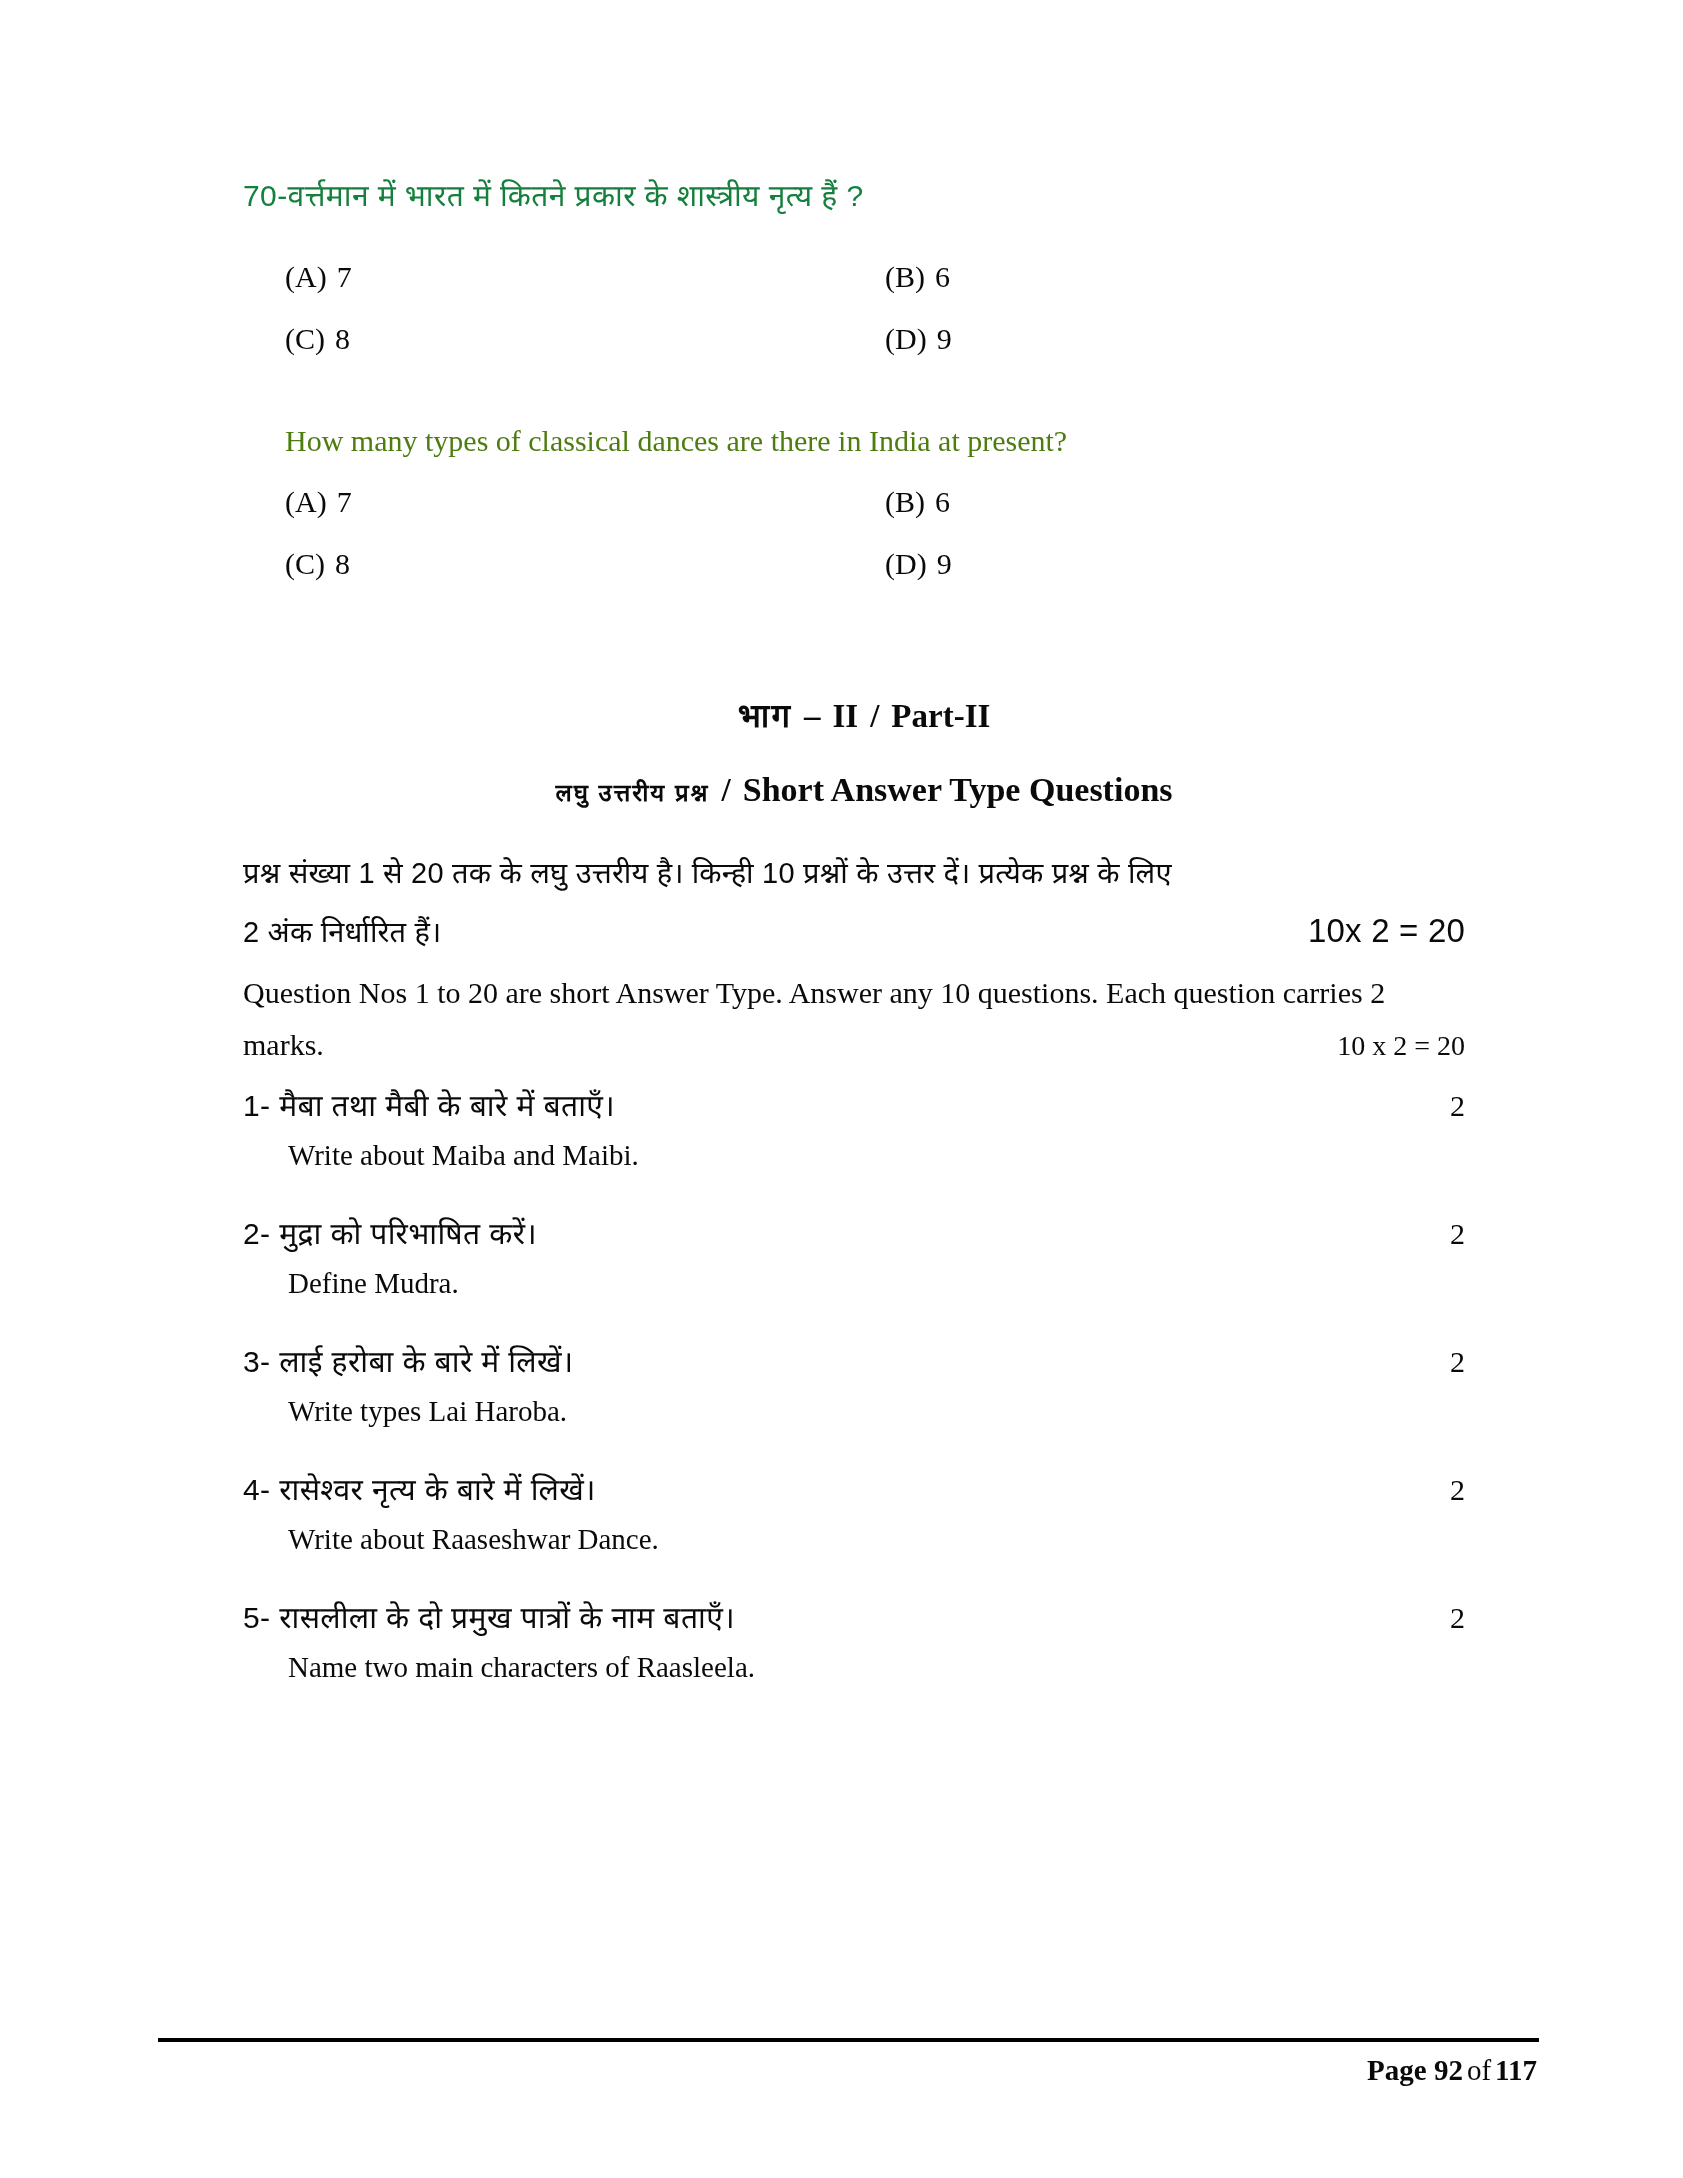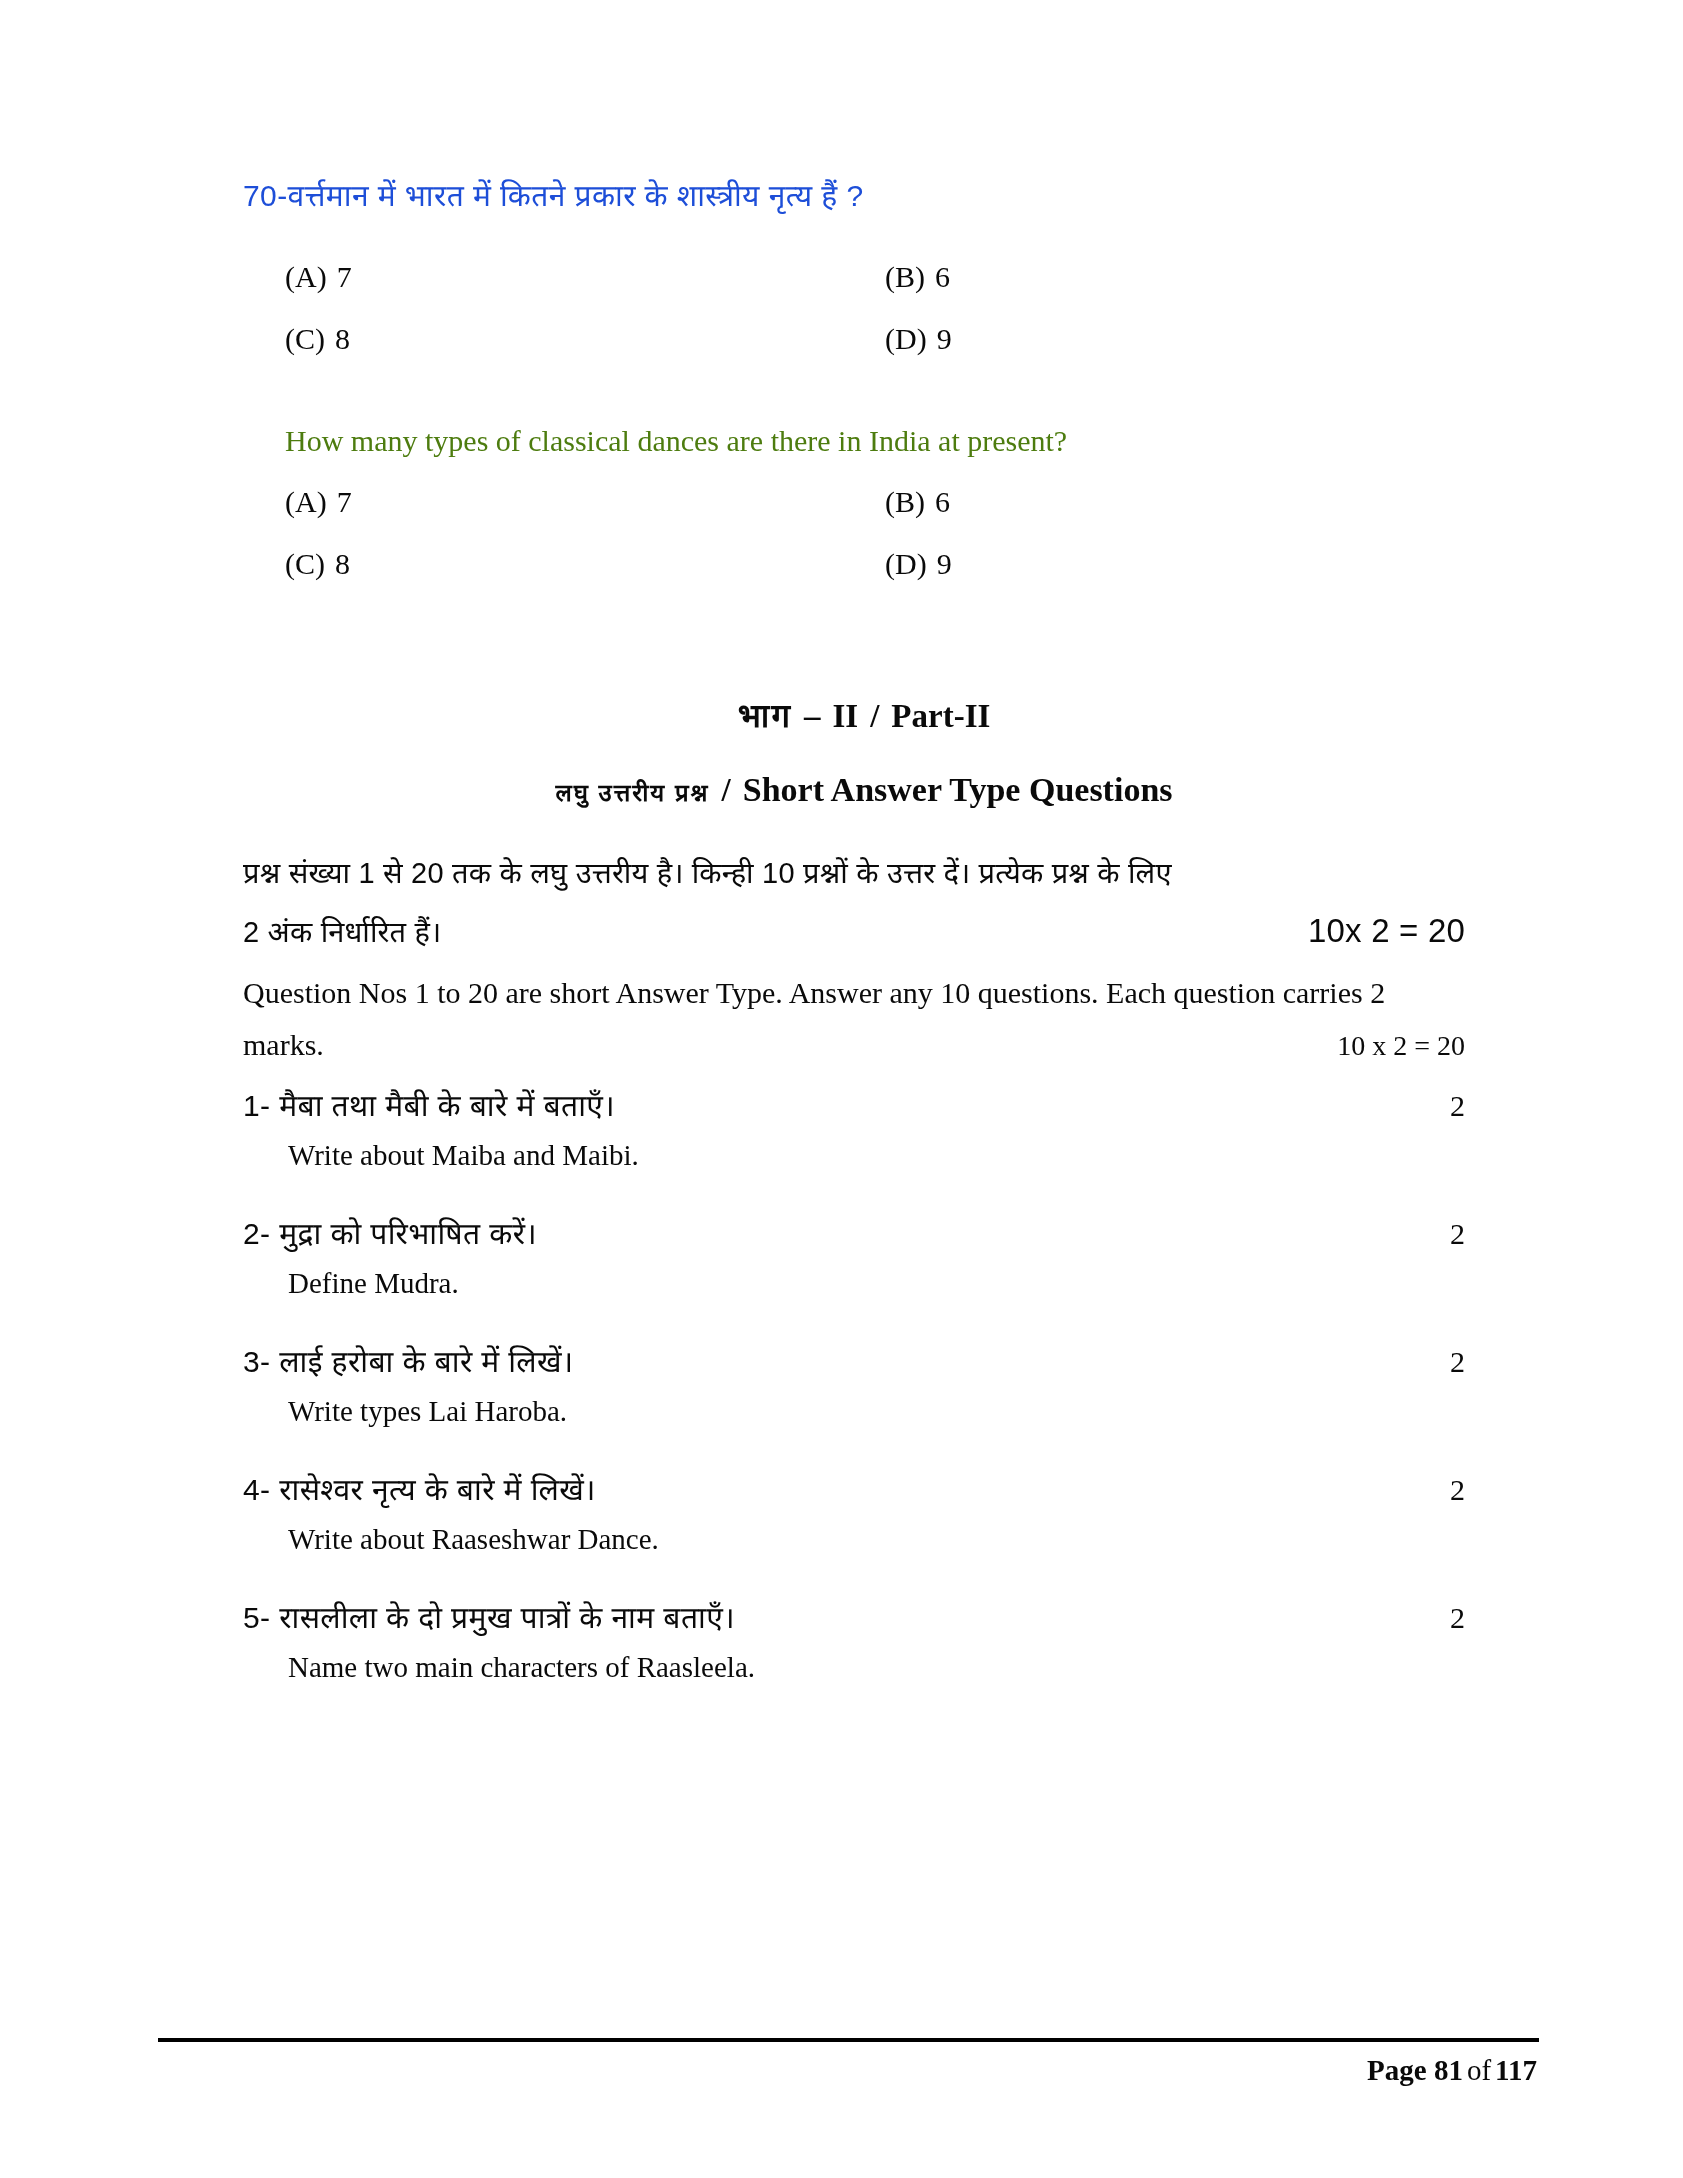--- a/index.html
+++ b/index.html
@@ -29,21 +29,21 @@
     top: 173px;
     width: 1242px;
   }
 
   
   .hi {
     font-family: "Liberation Sans", "DejaVu Sans", sans-serif;
     font-size: 30px;
     line-height: 1.55;
     letter-spacing: 0.4px;
-    color: #1d4ed8;
+    color: #15803d;
   }
   .en {
     font-family: "Liberation Serif", "DejaVu Serif", serif;
     font-size: 30px;
     line-height: 1.5;
     color: #4d7c0f;
   }
 
   
   .mcq-block {
@@ -285,16 +285,16 @@
           <span class="q-marks">2</span>
         </div>
         <div class="q-en-text">Name two main characters of Raasleela.</div>
       </div>
 
     </div>
   </div>
 
   <div class="footer">
     <div class="footer-rule"></div>
-    <div class="footer-text"><span class="pg-word">Page</span>&nbsp;<span class="pg-num">81</span><span class="pg-of">of</span><span class="pg-total">117</span></div>
+    <div class="footer-text"><span class="pg-word">Page</span>&nbsp;<span class="pg-num">92</span><span class="pg-of">of</span><span class="pg-total">117</span></div>
   </div>
 </div>
 
 
 </body></html>

